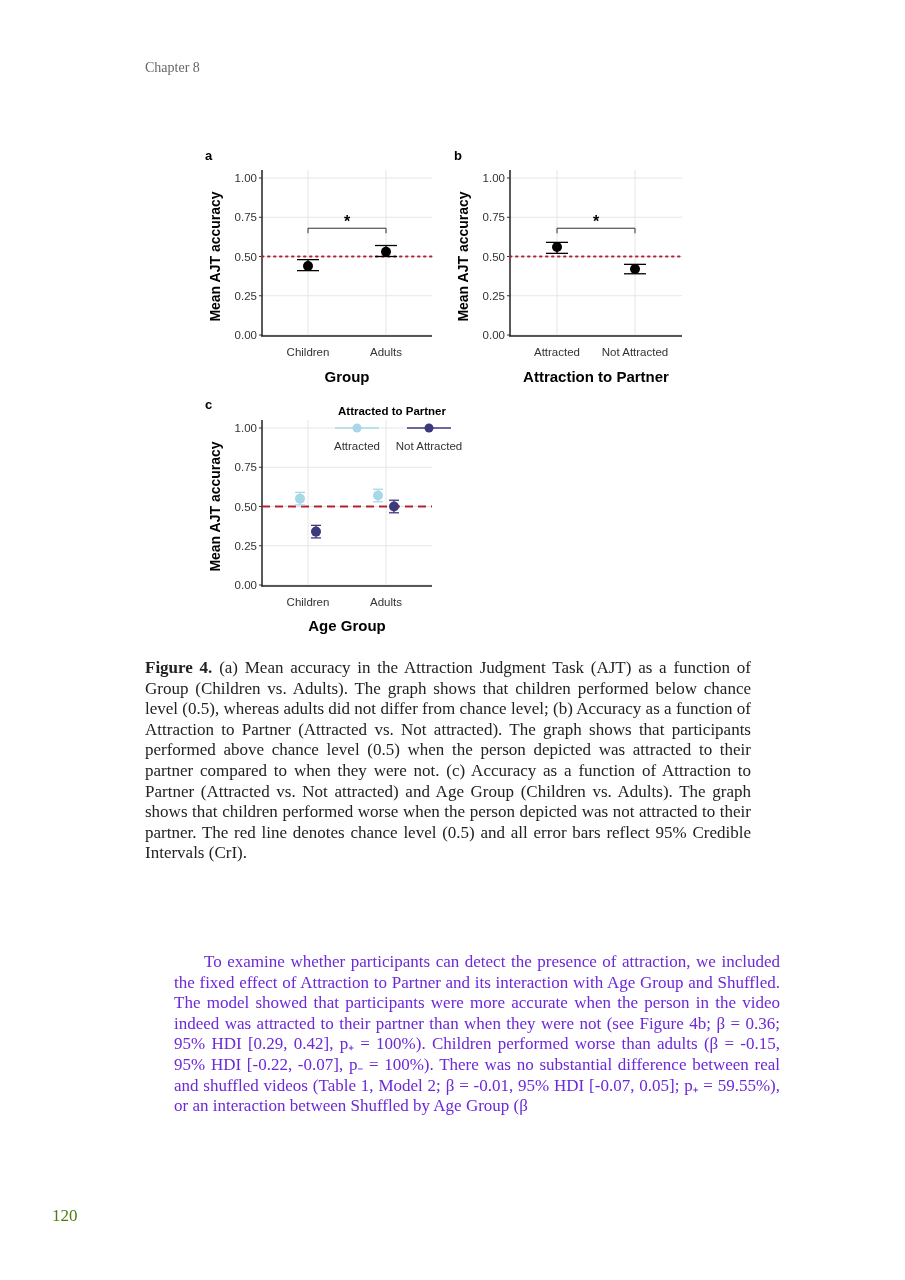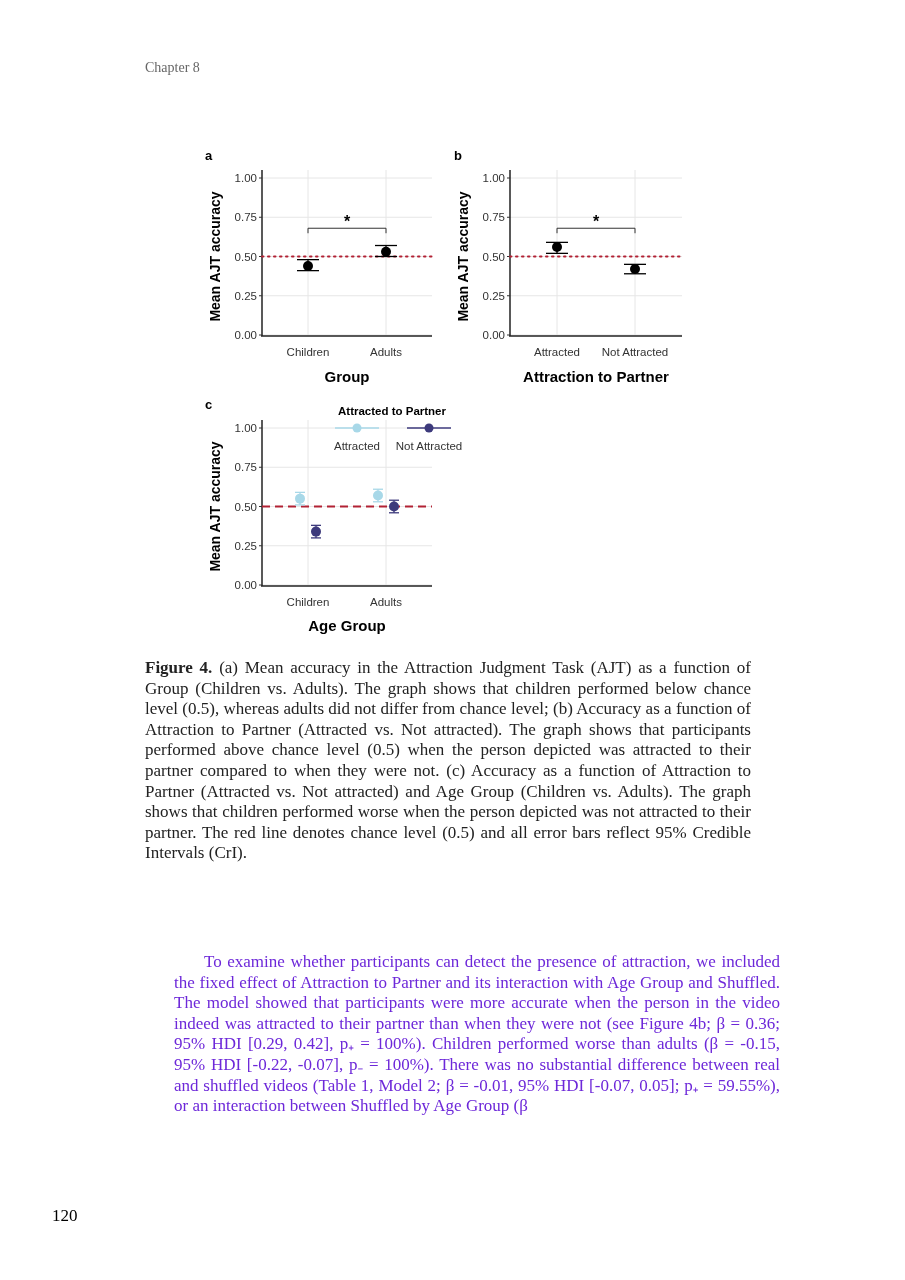--- a/index.html
+++ b/index.html
@@ -1,18 +1,18 @@
 <!DOCTYPE html>
 <html><head>
 <meta charset="utf-8">
 <style>
   html, body { margin:0; padding:0; background:#ffffff; }
   body { width:905px; height:1280px; position:relative; overflow:hidden; font-family:"DejaVu Serif", serif; color:#222; }
   .running-head { position:absolute; left:145px; top:60px; font-family:"Liberation Serif", serif; font-size:14px; color:#666; }
-  .page-number { position:absolute; left:52px; top:1206px; font-family:"Liberation Serif", serif; font-size:17px; color:#000000; }
+  .page-number { position:absolute; left:52px; top:1206px; font-family:"Liberation Serif", serif; font-size:17px; color:#4d7c0f; }
   svg.fig { position:absolute; left:0; top:0; }
   svg text { font-family:"Liberation Sans", sans-serif; }
   .caption { position:absolute; left:145px; top:658px; width:606px; font-family:"Liberation Serif", serif; font-size:17px; line-height:20.6px; text-align:justify; color:#222; }
   .caption b { font-weight:bold; }
   .body-text { position:absolute; left:145px; top:952px; width:606px; font-family:"Liberation Serif", serif; font-size:17px; line-height:20.6px; text-align:justify; text-indent:30px; color:#6d28d9;margin-left:29px; }
 </style>
 </head>
 <body>
 
 <div class="running-head">Chapter 8</div>

